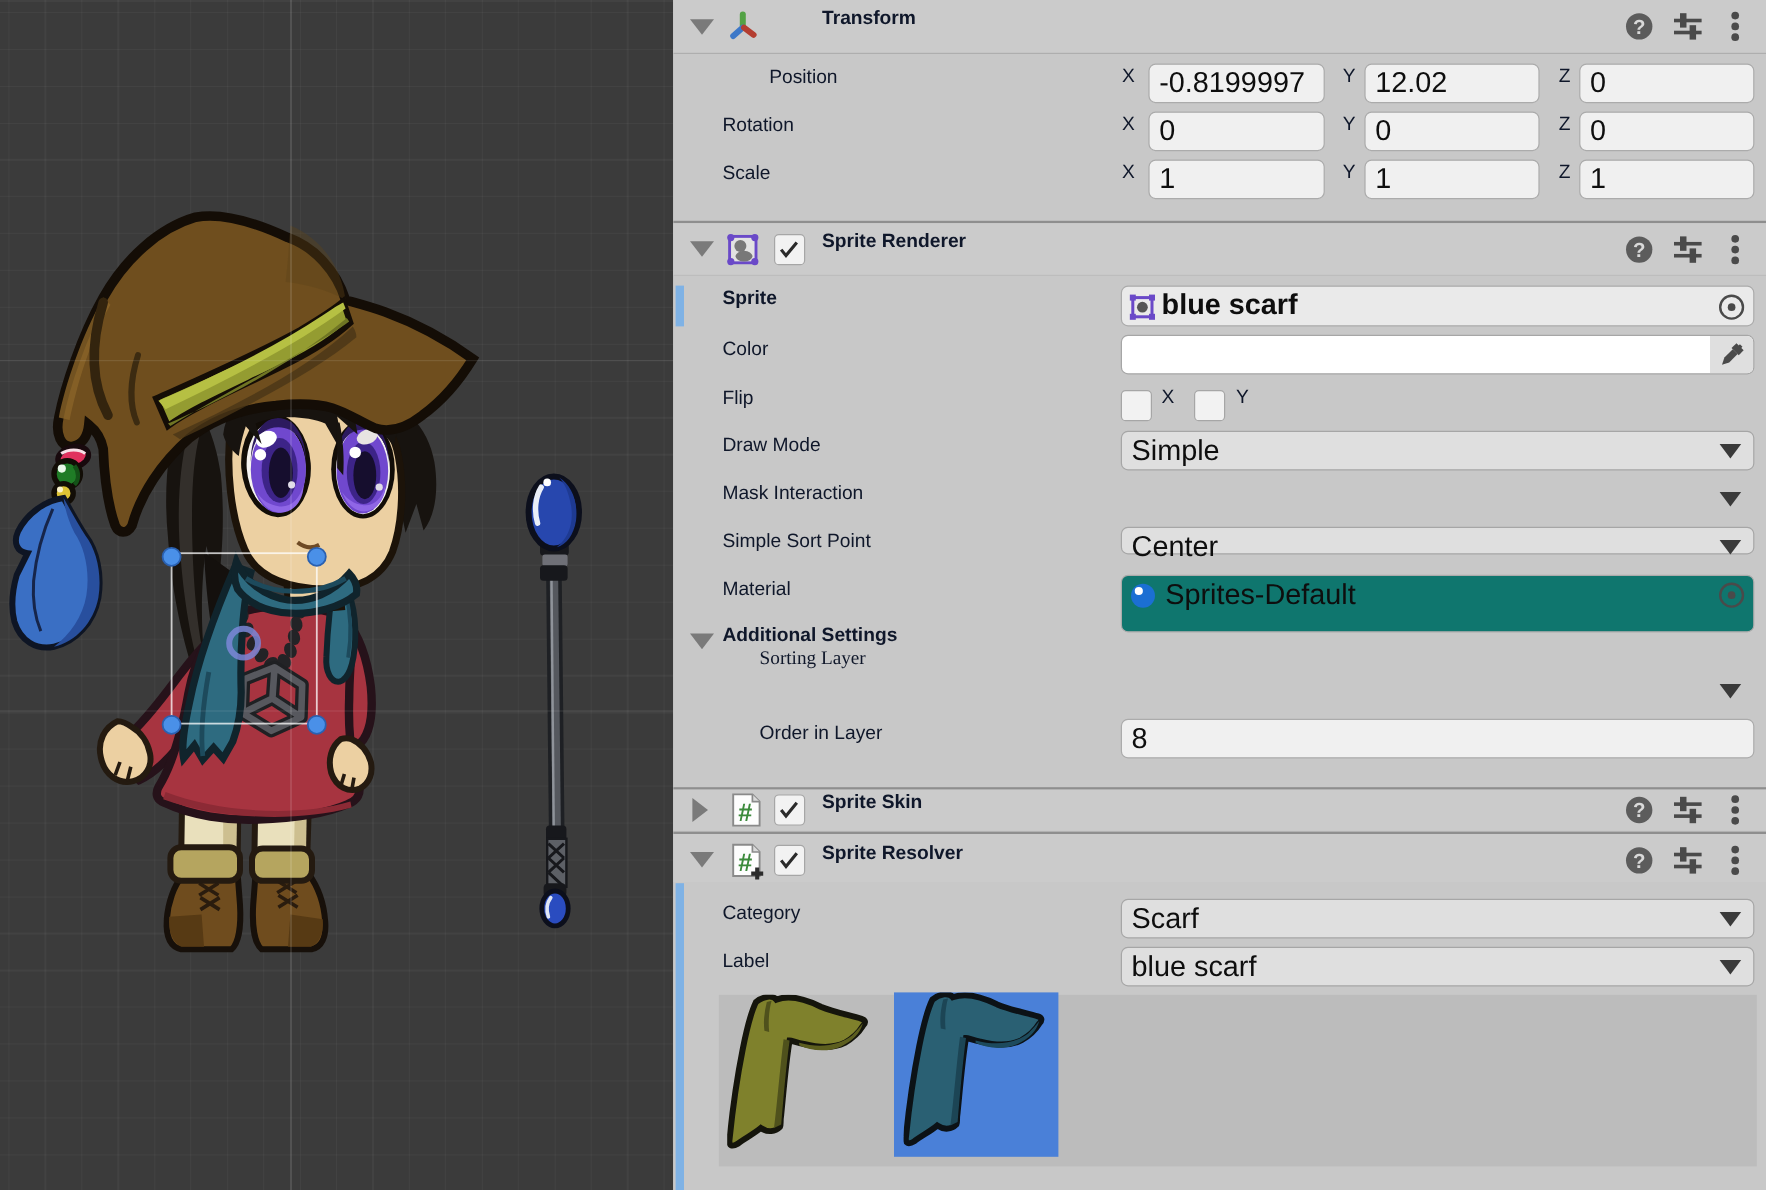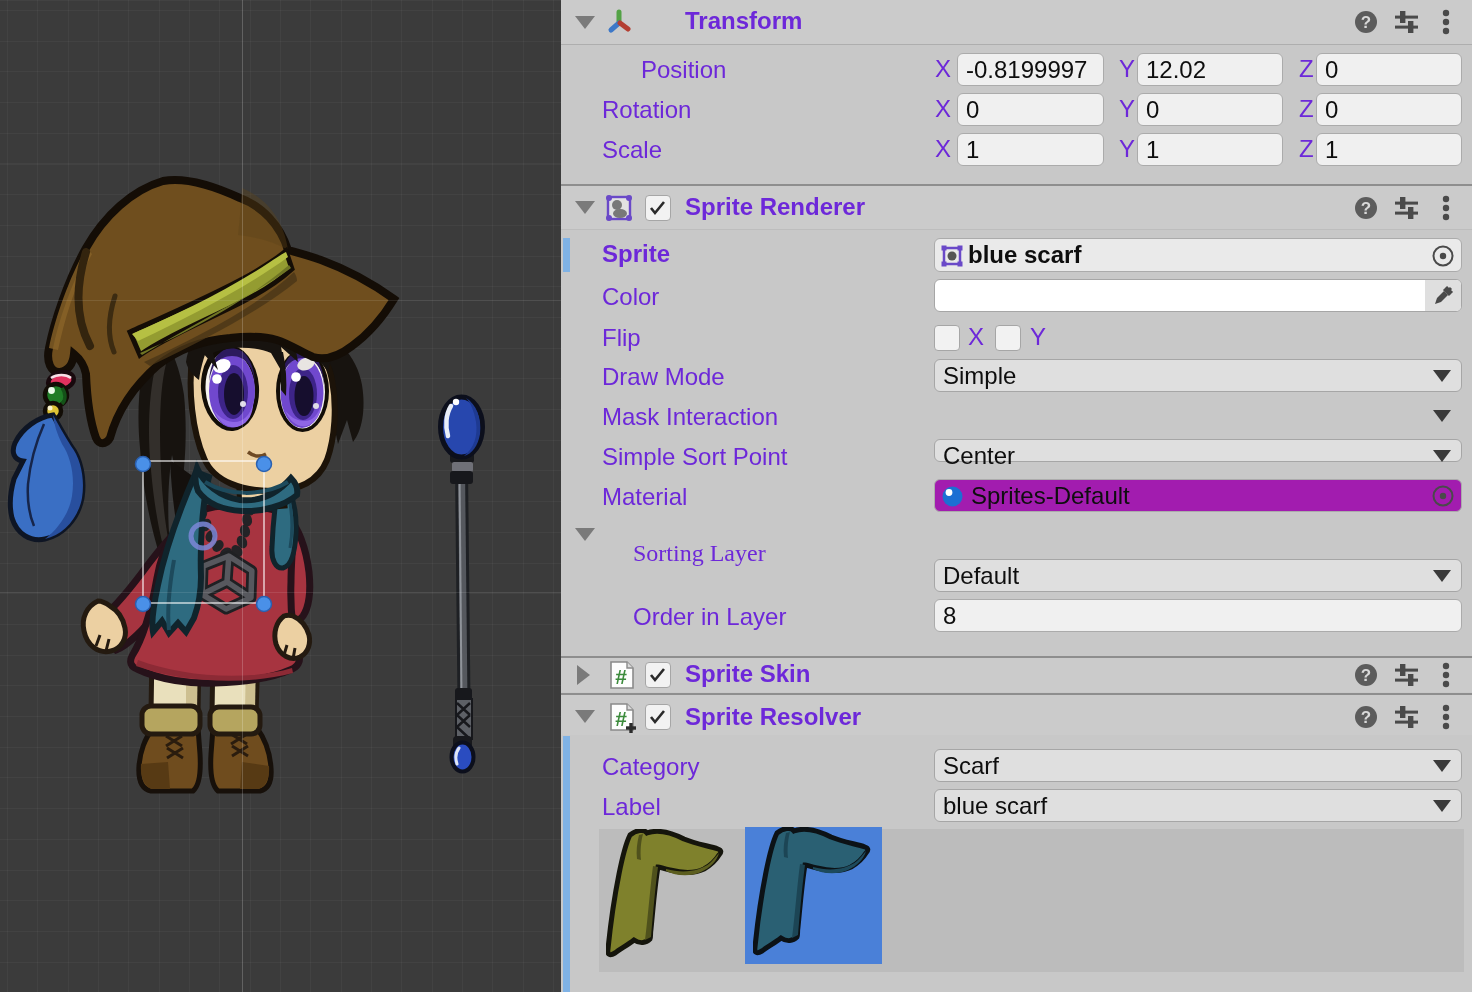--- a/index.html
+++ b/index.html
@@ -3,21 +3,21 @@
 <meta charset="utf-8">
 <style>
   html,body{margin:0;padding:0;}
   body{width:1472px;height:992px;overflow:hidden;font-family:"Liberation Sans",sans-serif;position:relative;background:#c8c8c8;}
   #scene{position:absolute;left:0;top:0;width:561px;height:992px;background-color:#3b3b3b;overflow:hidden;
     background-image:repeating-linear-gradient(to right, rgba(255,255,255,0.035) 0 1px, transparent 1px 30.33px),
                      repeating-linear-gradient(to bottom, rgba(255,255,255,0.035) 0 1px, transparent 1px 30.7px);
     background-position:7px 10px;}
   #insp{position:absolute;left:561px;top:0;width:911px;height:992px;background:#c8c8c8;overflow:hidden;}
   .hdr{position:absolute;left:0;width:911px;background:#cbcbcb;}
-  .lbl{position:absolute;font-size:24px;color:#6d28d9;white-space:nowrap;}
+  .lbl{position:absolute;font-size:16px;color:#0f172a;white-space:nowrap;}
   .bold{font-weight:bold;}
   .fld{position:absolute;background:#f0f0f0;border:1px solid #ababab;border-radius:6px;box-sizing:border-box;font-size:24px;color:#0e0e0e;}
   .drop{position:absolute;background:#dfdfdf;border:1px solid #a6a6a6;border-radius:6px;box-sizing:border-box;font-size:24px;color:#0e0e0e;}
   .darr{position:absolute;width:0;height:0;border-left:9px solid transparent;border-right:9px solid transparent;border-top:12px solid #3a3a3a;}
   .cb{position:absolute;width:26px;height:26px;background:#f2f2f2;border:1px solid #a6a6a6;border-radius:4px;box-sizing:border-box;}
   .sep{position:absolute;left:0;width:911px;height:2px;background:#8e8e8e;}
   .tri-d{position:absolute;width:0;height:0;border-left:10px solid transparent;border-right:10px solid transparent;border-top:13px solid #7a7a7a;}
   .tri-r{position:absolute;width:0;height:0;border-top:10px solid transparent;border-bottom:10px solid transparent;border-left:13px solid #7a7a7a;}
   .bluestrip{position:absolute;left:2px;width:7px;background:#7fb2e5;}
 </style>
@@ -234,20 +234,21 @@
   </svg>
   <div class="bluestrip" style="top:238px;height:34px;"></div>
   <div class="lbl bold" style="left:41px;top:240px;">Sprite</div>
   <div class="lbl" style="left:41px;top:283px;">Color</div>
   <div class="lbl" style="left:41px;top:324px;">Flip</div>
   <div class="lbl" style="left:41px;top:363px;">Draw Mode</div>
   <div class="lbl" style="left:41px;top:403px;">Mask Interaction</div>
   <div class="lbl" style="left:41px;top:443px;">Simple Sort Point</div>
   <div class="lbl" style="left:41px;top:483px;">Material</div>
   <div class="tri-d" style="left:14px;top:528px;"></div>
+  <div class="lbl bold" style="left:41px;top:521px;">Additional Settings</div>
   <div class="lbl" style="left:72px;top:540px;font-family:Liberation Serif, serif;">Sorting Layer</div>
   <div class="lbl" style="left:72px;top:603px;">Order in Layer</div>
 
   <div class="sep" style="top:656px;"></div>
   <div class="hdr" style="top:658px;height:34px;"></div>
   <div class="tri-r" style="left:16px;top:665px;"></div>
   <svg style="position:absolute;left:48px;top:660px;" width="26" height="30" viewBox="0 0 26 30">
     <path d="M2 2 L18 2 L24 8 L24 28 L2 28 Z" fill="#fdfdfd" stroke="#8a8a8a" stroke-width="1.6"></path>
     <path d="M18 2 L18 8 L24 8" fill="#dadada" stroke="#8a8a8a" stroke-width="1.4"></path>
     <text x="12" y="24" font-size="21" font-weight="bold" fill="#3c8b3c" text-anchor="middle" font-family="Liberation Sans">#</text>
@@ -377,34 +378,31 @@
   <div class="drop" style="left:373px;top:359px;width:528px;height:33px;">
       <span style="padding-left:8px;line-height:31px;display:block;">Simple</span>
     </div>
     <div class="darr" style="left:872px;top:370px;"></div>
     <div class="darr" style="left:872px;top:410px;"></div>
   <div class="drop" style="left:373px;top:439px;width:528px;height:23px;">
       <span style="padding-left:8px;line-height:31px;display:block;">Center</span>
     </div>
     <div class="darr" style="left:872px;top:450px;"></div>
 
-  <div class="fld" style="left:373px;top:479px;width:528px;height:33px;background:#a21caf;">
+  <div class="fld" style="left:373px;top:479px;width:528px;height:48px;background:#0f766e;">
     <svg style="position:absolute;left:6px;top:5px;" width="23" height="23" viewBox="0 0 23 23">
       <circle cx="11.5" cy="11.5" r="10" fill="#1b6fd3"></circle>
       <circle cx="8" cy="7.5" r="3.4" fill="#fff"></circle>
     </svg>
     <span style="padding-left:36px;line-height:31px;display:block;">Sprites-Default</span>
     <svg style="position:absolute;right:7px;top:5px;" width="22" height="22" viewBox="0 0 22 22">
       <circle cx="11" cy="11" r="9.5" fill="none" stroke="#4a4a4a" stroke-width="2"></circle>
         <circle cx="11" cy="11" r="3.2" fill="#4a4a4a"></circle>
     </svg>
   </div>
-  <div class="drop" style="left:373px;top:559px;width:528px;height:33px;">
-      <span style="padding-left:8px;line-height:31px;display:block;">Default</span>
-    </div>
     <div class="darr" style="left:872px;top:570px;"></div>
   <div class="fld" style="left:373px;top:599px;width:528px;height:33px;">
       <span style="padding-left:8px;line-height:31px;display:block;">8</span>
     </div>
   <div class="drop" style="left:373px;top:749px;width:528px;height:33px;">
       <span style="padding-left:8px;line-height:31px;display:block;">Scarf</span>
     </div>
     <div class="darr" style="left:872px;top:760px;"></div>
   <div class="drop" style="left:373px;top:789px;width:528px;height:33px;">
       <span style="padding-left:8px;line-height:31px;display:block;">blue scarf</span>

